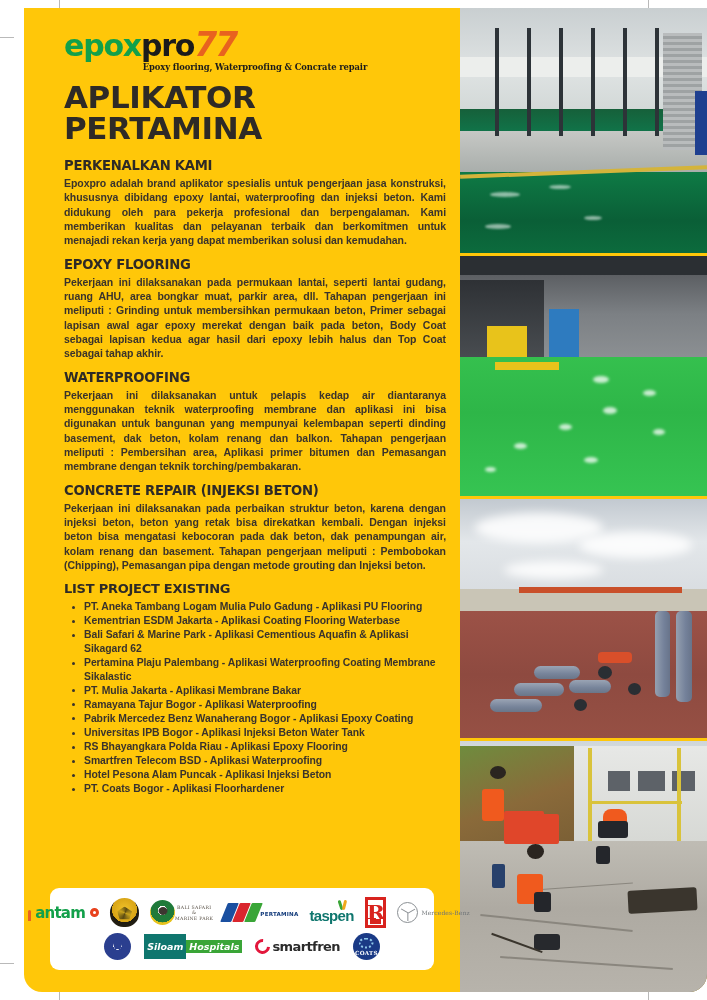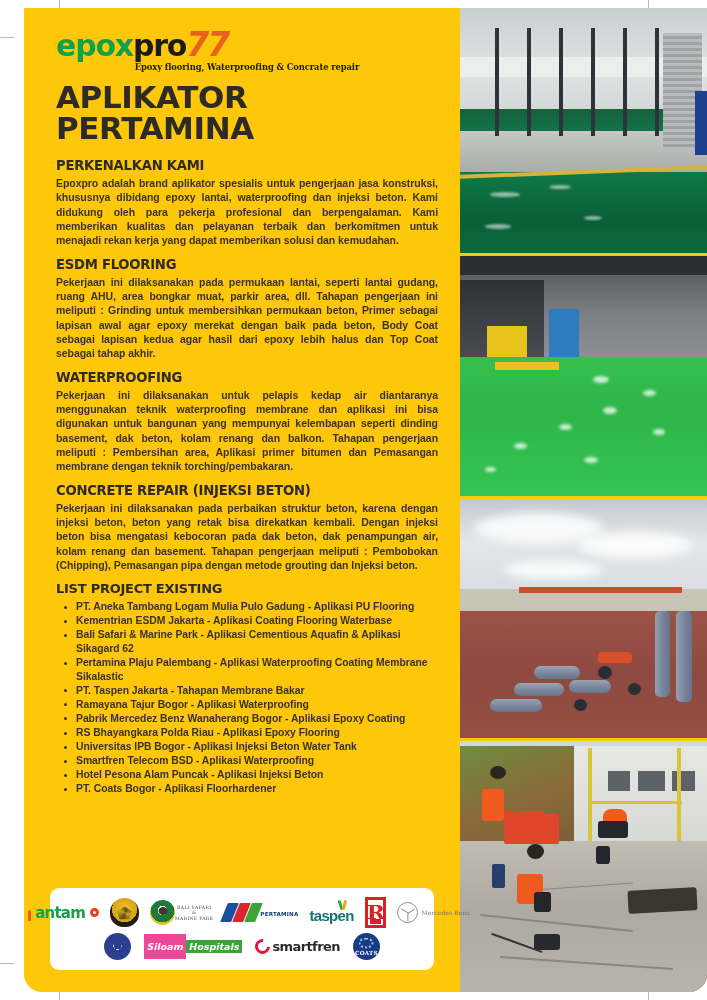--- a/index.html
+++ b/index.html
@@ -141,21 +141,21 @@
   .ph4 .worker-vest { position:absolute; background:#f05a1e; border-radius:3px; }
   .ph4 .worker-head { position:absolute; border-radius:50%; background:#2a2520; }
   .ph4 .worker-leg  { position:absolute; background:#27406b; border-radius:2px; }
   .ph4 .worker-dark { position:absolute; background:#24262b; border-radius:3px; }
   .ph4 .tool  { position:absolute; background:#27292d; border-radius:3px; }
   .ph4 .bag   { position:absolute; background:#e0462a; border-radius:2px; }
 
   
   .content {
     position: absolute;
-    left: 0;
+    left: 8px;
     top: 0;
     width: 436px;
     height: 984px;
     padding: 0 22px 0 32px;
     box-sizing: border-box;
   }
 
   .logo {
     margin-top: 20px;
     height: 44px;
@@ -361,21 +361,21 @@
     background: radial-gradient(circle at 50% 45%, #ffffff 0 22%, #2b3f8f 23% 100%);
     position:relative;
   }
   .lg-ipb:after{
     content:""; position:absolute; left:50%; top:42%; transform:translate(-50%,-50%);
     width:10px; height:11px; background:#2b3f8f;
     clip-path: polygon(50% 0,100% 35%,78% 100%,22% 100%,0 35%);
   }
   
   .lg-siloam { display:flex; align-items:center; height:14px; }
-  .sil-a { background:#ec4899; color:#fff; font-family:"DejaVu Sans",sans-serif;
+  .sil-a { background:#0f766e; color:#fff; font-family:"DejaVu Sans",sans-serif;
            font-weight:700; font-size:9.5px; padding:7px 3px; font-style:italic; }
   .sil-b { background:#3aa537; color:#fff; font-family:"DejaVu Sans",sans-serif;
            font-weight:700; font-size:9.5px; padding:1px 3px; font-style:italic; }
   
   .lg-sf { display:flex; align-items:center; gap:2px;text-align:right; }
   .sf-mark {
     width:15px; height:15px; border-radius:50%;
     border:3.4px solid #E3173C; border-right-color:transparent; box-sizing:border-box;
     transform: rotate(-40deg);
   }
@@ -513,45 +513,45 @@
       </div>
 
       <div class="headline">APLIKATOR PERTAMINA</div>
 
       <div class="sec">
         <div class="sec-title">PERKENALKAN KAMI</div>
         <div class="sec-body">Epoxpro adalah brand aplikator spesialis untuk pengerjaan jasa konstruksi, khususnya dibidang epoxy lantai, waterproofing dan injeksi beton. Kami didukung oleh para pekerja profesional dan berpengalaman. Kami memberikan kualitas dan pelayanan terbaik dan berkomitmen untuk menajadi rekan kerja yang dapat memberikan solusi dan kemudahan.</div>
       </div>
 
       <div class="sec">
-        <div class="sec-title">ESDM FLOORING</div>
+        <div class="sec-title">EPOXY FLOORING</div>
         <div class="sec-body">Pekerjaan ini dilaksanakan pada permukaan lantai, seperti lantai gudang, ruang AHU, area bongkar muat, parkir area, dll. Tahapan pengerjaan ini meliputi : Grinding untuk membersihkan permukaan beton, Primer sebagai lapisan awal agar epoxy merekat dengan baik pada beton, Body Coat sebagai lapisan kedua agar hasil dari epoxy lebih halus dan Top Coat sebagai tahap akhir.</div>
       </div>
 
       <div class="sec">
         <div class="sec-title">WATERPROOFING</div>
         <div class="sec-body">Pekerjaan ini dilaksanakan untuk pelapis kedap air diantaranya menggunakan teknik waterproofing membrane dan aplikasi ini bisa digunakan untuk bangunan yang mempunyai kelembapan seperti dinding basement, dak beton, kolam renang dan balkon. Tahapan pengerjaan meliputi : Pembersihan area, Aplikasi primer bitumen dan Pemasangan membrane dengan teknik torching/pembakaran.</div>
       </div>
 
       <div class="sec">
         <div class="sec-title">CONCRETE REPAIR (INJEKSI BETON)</div>
         <div class="sec-body">Pekerjaan ini dilaksanakan pada perbaikan struktur beton, karena dengan injeksi beton, beton yang retak bisa direkatkan kembali. Dengan injeksi beton bisa mengatasi kebocoran pada dak beton, dak penampungan air, kolam renang dan basement. Tahapan pengerjaan meliputi : Pembobokan (Chipping), Pemasangan pipa dengan metode grouting dan Injeksi beton.</div>
       </div>
 
       <div class="list-title">LIST PROJECT EXISTING</div>
       <ul class="projects">
         <li>PT. Aneka Tambang Logam Mulia Pulo Gadung - Aplikasi PU Flooring</li>
         <li>Kementrian ESDM Jakarta - Aplikasi Coating Flooring Waterbase</li>
         <li>Bali Safari &amp; Marine Park - Aplikasi Cementious Aquafin &amp; Aplikasi Sikagard 62</li>
         <li>Pertamina Plaju Palembang - Aplikasi Waterproofing Coating Membrane Sikalastic</li>
-        <li>PT. Taspen Jakarta - Tahapan Membrane Bakar</li>
+        <li>PT. Mulia Jakarta - Aplikasi Membrane Bakar</li>
         <li>Ramayana Tajur Bogor - Aplikasi Waterproofing</li>
         <li>Pabrik Mercedez Benz Wanaherang Bogor - Aplikasi Epoxy Coating</li>
+        <li>Universitas IPB Bogor - Aplikasi Injeksi Beton Water Tank</li>
         <li>RS Bhayangkara Polda Riau - Aplikasi Epoxy Flooring</li>
-        <li>Universitas IPB Bogor - Aplikasi Injeksi Beton Water Tank</li>
         <li>Smartfren Telecom BSD - Aplikasi Waterproofing</li>
         <li>Hotel Pesona Alam Puncak - Aplikasi Injeksi Beton</li>
         <li>PT. Coats Bogor - Aplikasi Floorhardener</li>
       </ul>
 
     </div>
 
     <div class="clients">
 
       <div class="client-row r1">

